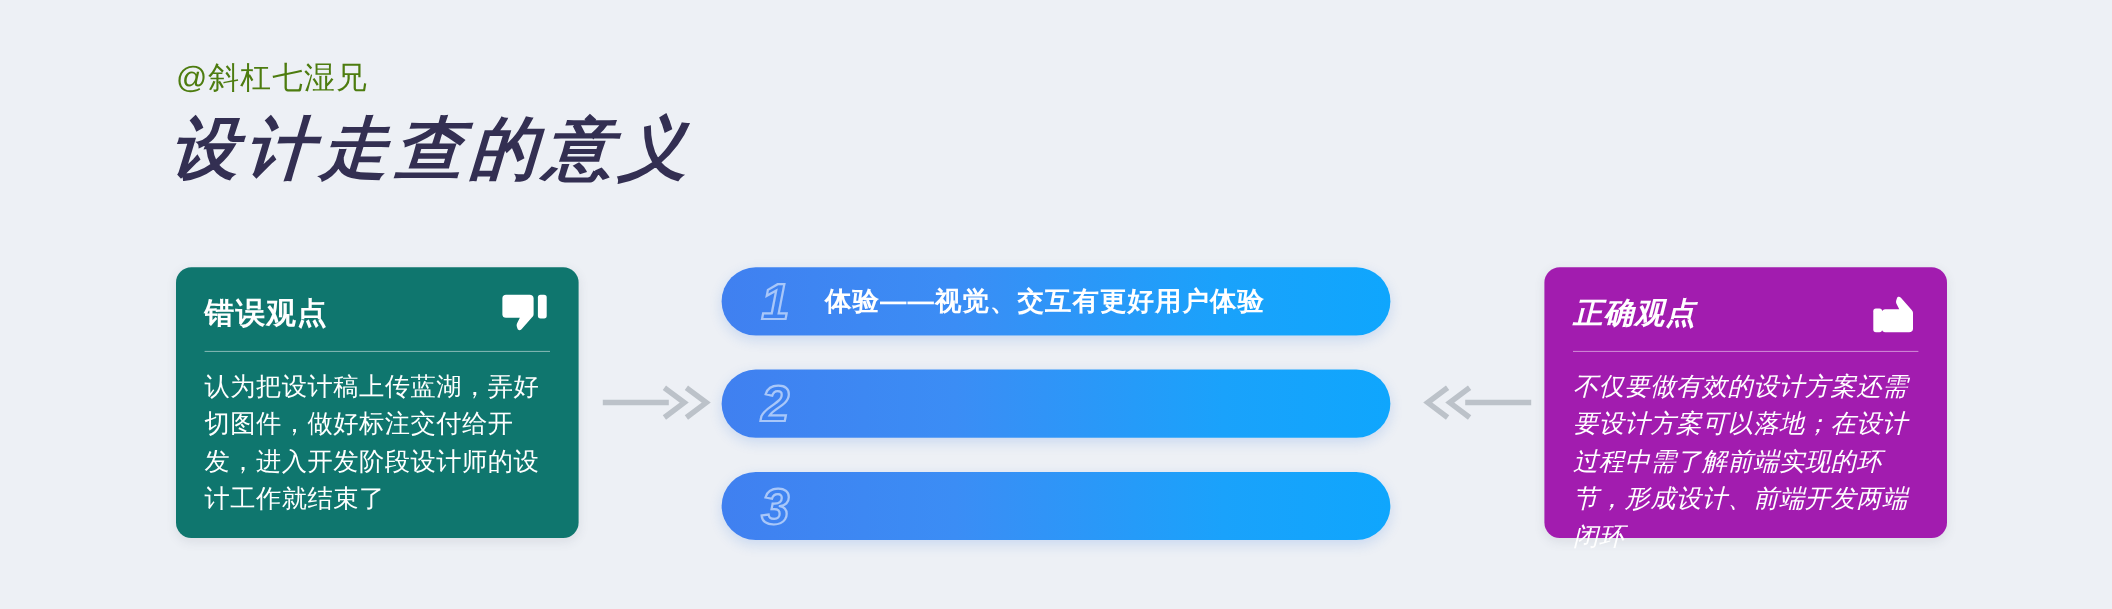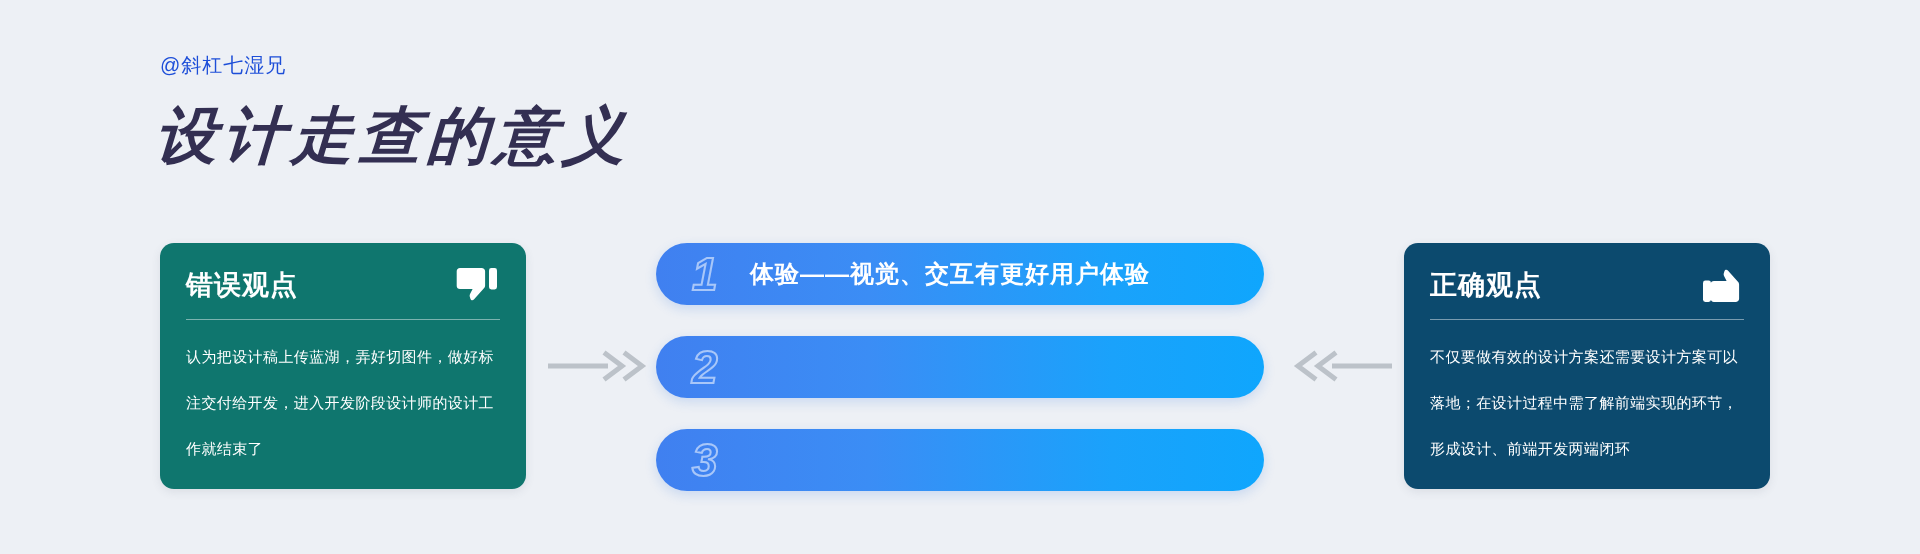--- a/index.html
+++ b/index.html
@@ -19,22 +19,22 @@
     position: absolute;
     inset: 0;
     background: #edf0f5;
   }
 
   
   .watermark {
     position: absolute;
     left: 160px;
     top: 52px;
-    font-size: 20px;
-    color: #1d4ed8;
+    font-size: 28px;
+    color: #4d7c0f;
     letter-spacing: 1px;
     white-space: nowrap;
     user-select: none;
   }
 
   
   .title {
     position: absolute;
     left: 155px;
     top: 100px;
@@ -68,39 +68,40 @@
     font-weight: bold;
     letter-spacing: 1px;
     line-height: 34px;
   }
   .card-divider {
     height: 1px;
     background: rgba(255, 255, 255, 0.45);
     margin: 14px 0 14px 0;
   }
   .card-body {
-    font-size: 15px;
-    line-height: 46px;
+    font-size: 23px;
+    line-height: 34px;
     letter-spacing: 0.4px;
     color: #ffffff;
   }
 
   .card-wrong {
     left: 160px;
     top: 243px;
     width: 366px;
     height: 246px;
     background: #0f766e;
   }
   .card-right {
     left: 1404px;
     top: 243px;
     width: 366px;
     height: 246px;
-    background: #0c4a6e;
+    background: #a21caf;
+    font-style: italic;
   }
 
   
   .icon-thumb {
     width: 44px;
     height: 40px;
     flex: 0 0 auto;
   }
 
   

